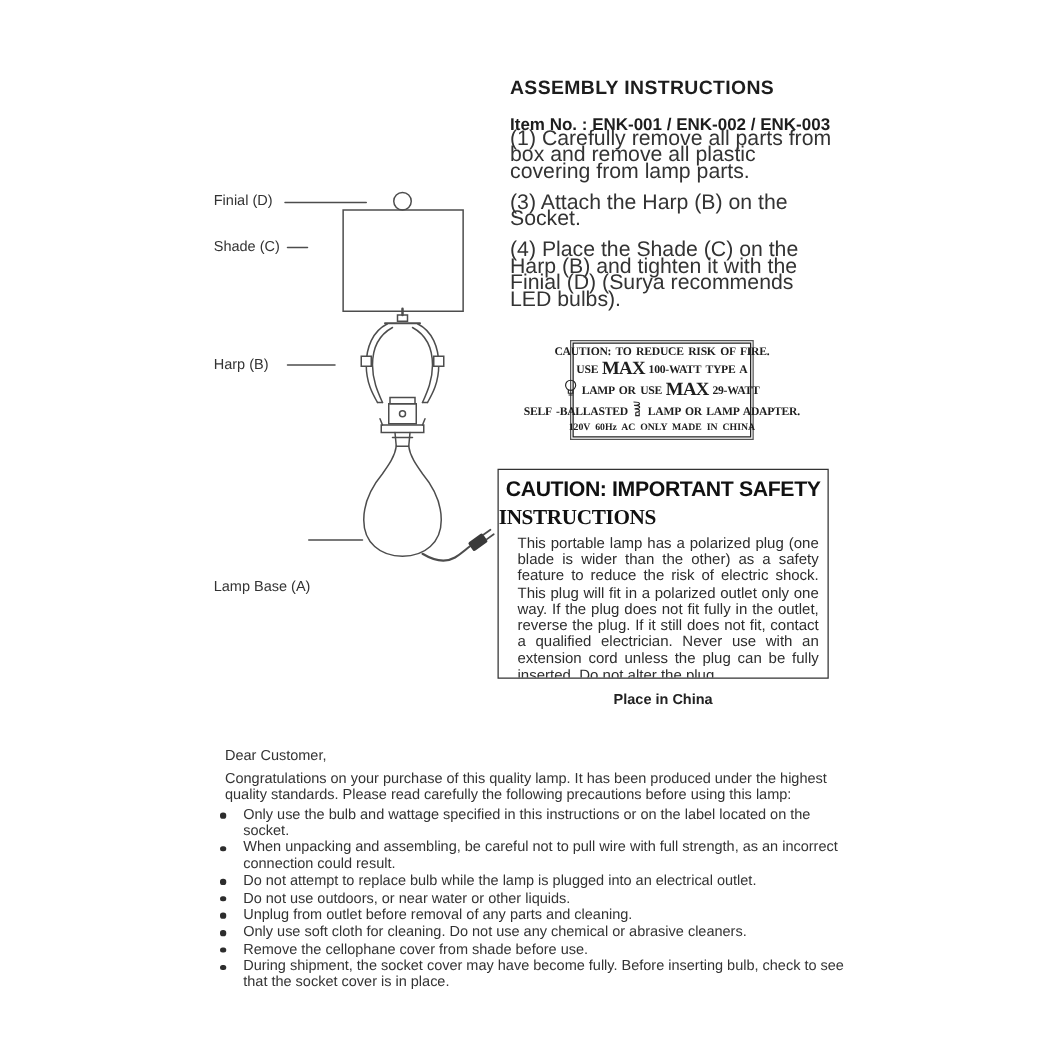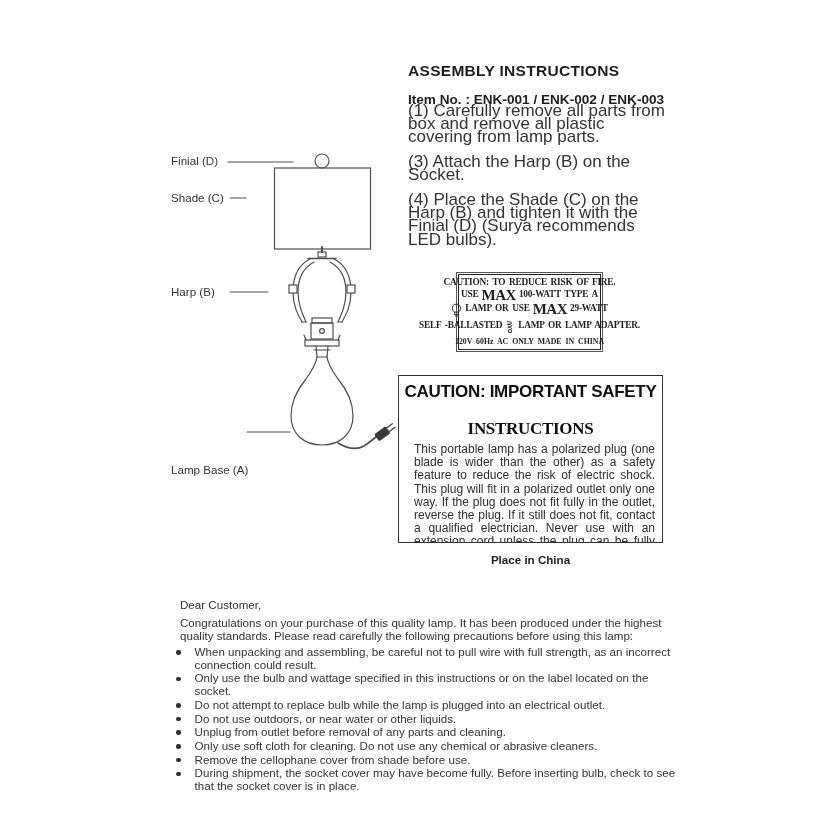--- a/index.html
+++ b/index.html
@@ -22,34 +22,34 @@
   .lbl-harp{left:171px;top:285px;}
   .lbl-base{left:171px;top:424px;margin-top:39px;}
 
   
   .watt-box{left:456px;top:272px;width:147px;height:80px;border:1px solid #555;
             background:#fff;box-sizing:border-box;padding:1px;}
   .watt-inner{border:1.4px solid #222;height:100%;box-sizing:border-box;
               display:flex;flex-direction:column;justify-content:space-around;
               align-items:center;padding:1px 2px;
               font-family:"Liberation Serif",serif;color:#1e1e1e;}
-  .watt-row{display:flex;align-items:flex-start;justify-content:center;gap:3px;
+  .watt-row{display:flex;align-items:flex-end;justify-content:center;gap:3px;
             font-size:9.3px;font-weight:600;letter-spacing:-.2px;word-spacing:1.5px;
             white-space:nowrap;line-height:10px;}
   .watt-max{font-size:15px;font-weight:600;letter-spacing:-.5px;line-height:12px;}
   .watt-small{font-size:7.8px;font-weight:bold;word-spacing:2px;letter-spacing:0;}
   .bulb-ic svg{display:block;stroke:#222;fill:none;stroke-width:1;}
 
   
   .safety-box{left:398px;top:375px;width:265px;height:168px;border:1.3px solid #333;
               box-sizing:border-box;overflow:hidden;background:#fff;}
   .safety-t1{margin-top:6px;text-align:center;font-family:Liberation Sans, sans-serif;
              font-weight:bold;font-size:17px;letter-spacing:-.3px;color:#111;line-height:19px;}
-  .safety-t2{text-align:center;font-family:"Liberation Serif",serif;font-weight:bold;
-             font-size:17px;letter-spacing:-.3px;color:#111;line-height:19px;margin-top:18px;}
+  .safety-t2{font-family:"Liberation Serif",serif;font-weight:bold;
+             font-size:17px;letter-spacing:-.3px;color:#111;line-height:19px;margin-top:3px;}
   .safety-body{margin:5px 7px 0 15px;font-size:12px;line-height:13.2px;
                text-align:justify;color:#2d2d2d;}
 
   .made-in{left:398px;top:553px;width:265px;text-align:center;
            font-size:11.6px;font-weight:bold;color:#222;}
 
   
   .salutation{left:180px;top:598px;font-size:11.6px;color:#333;}
   .intro{left:180px;top:616px;width:494px;font-size:11.6px;line-height:13px;color:#333;}
   .bullets{left:176px;top:646px;width:512px;margin:0;padding:0;list-style:none;}
@@ -177,28 +177,28 @@
 </div>
 
 <div class="abs made-in">Place in China</div>
 
 <div class="abs salutation">Dear Customer,</div>
 <div class="abs intro">Congratulations on your purchase of this quality lamp. It has been produced under the highest quality standards. Please read carefully the following precautions before using this lamp:</div>
 
 <ul class="abs bullets">
   <li>
       <span class="dot"></span>
+      <span class="btxt">Only use the bulb and wattage specified in this instructions or on the label located on the socket.</span>
+    </li>
+  <li>
+      <span class="dot"></span>
       <span class="btxt">When unpacking and assembling, be careful not to pull wire with full strength, as an incorrect connection could result.</span>
     </li>
   <li>
       <span class="dot"></span>
-      <span class="btxt">Only use the bulb and wattage specified in this instructions or on the label located on the socket.</span>
-    </li>
-  <li>
-      <span class="dot"></span>
       <span class="btxt">Do not attempt to replace bulb while the lamp is plugged into an electrical outlet.</span>
     </li>
   <li>
       <span class="dot"></span>
       <span class="btxt">Do not use outdoors, or near water or other liquids.</span>
     </li>
   <li>
       <span class="dot"></span>
       <span class="btxt">Unplug from outlet before removal of any parts and cleaning.</span>
     </li>

